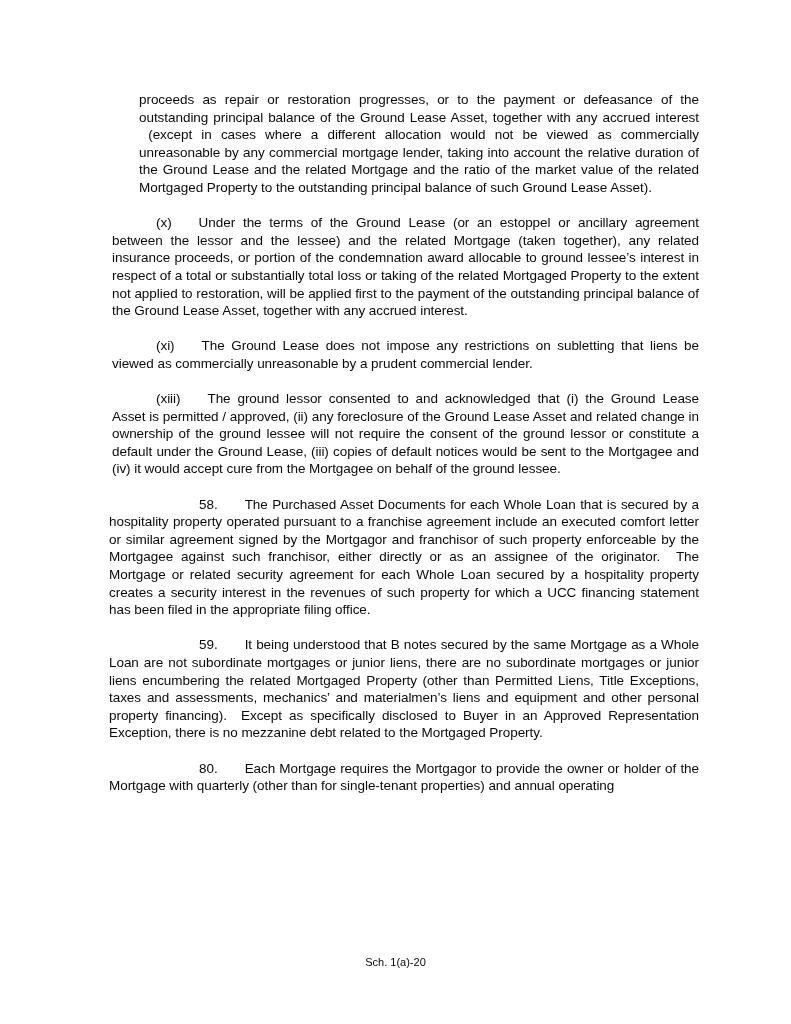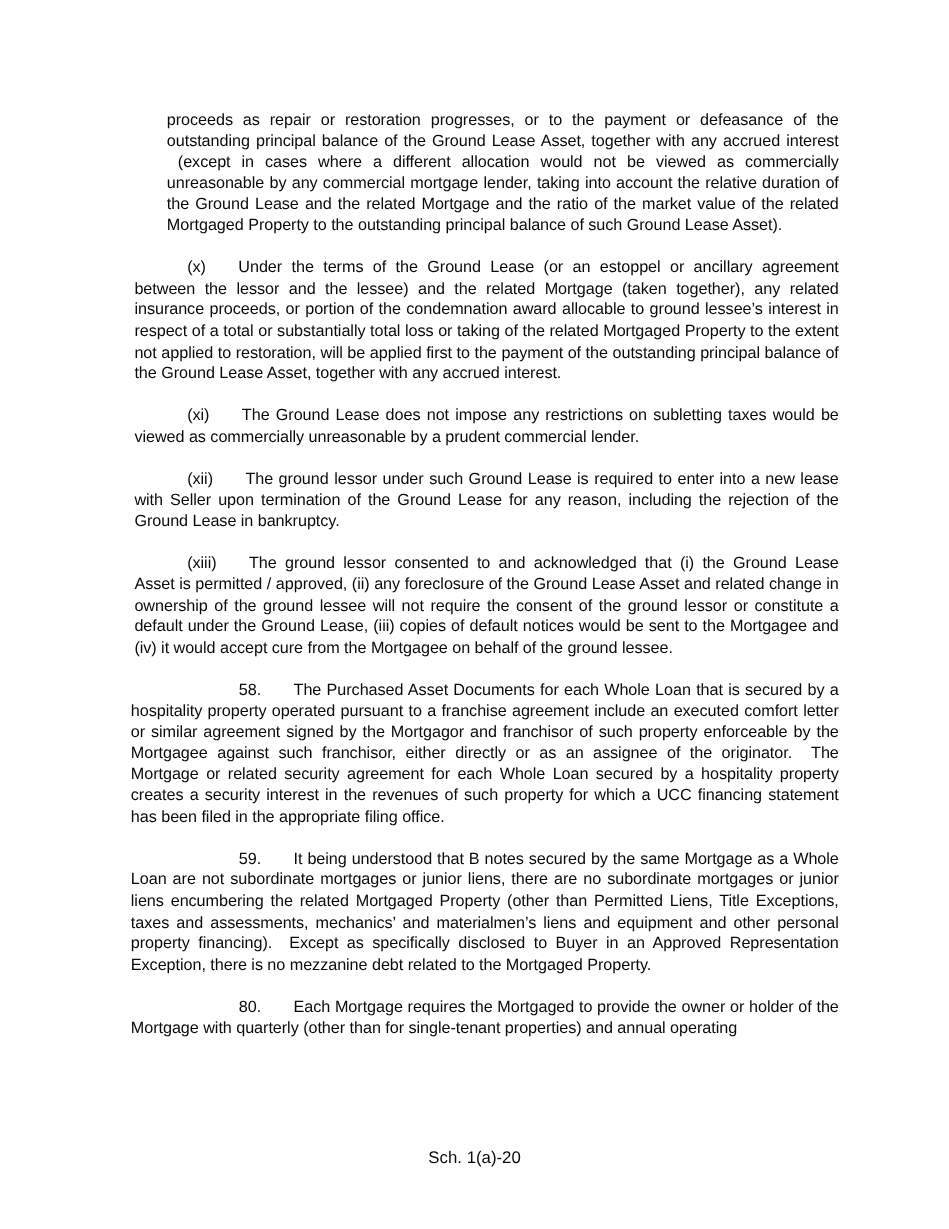--- a/index.html
+++ b/index.html
@@ -47,42 +47,41 @@
   .tab {
     display: inline-block;
     width: 27px;
   }
   .footer {
     position: absolute;
     left: 0;
     right: 0;
     top: 956px;
     text-align: center;
-    font-size: 14px;
+    font-size: 11px;
     color: #0a0a0a;
   }
 </style>
 </head>
 <body>
 
 <div class="page">
   <div class="content">
 
     <p class="cont"><span>proceeds as repair or restoration progresses, or to the payment or defeasance of the outstanding principal balance of the Ground Lease Asset, together with any accrued interest &nbsp;(except in cases where a different allocation would not be viewed as commercially unreasonable by any commercial mortgage lender, taking into account the relative duration of the Ground Lease and the related Mortgage and the ratio of the market value of the related Mortgaged Property to the outstanding principal balance of such Ground Lease Asset).</span></p>
 
     <p class="sub"><span>(x)</span><span class="tab"></span><span>Under the terms of the Ground Lease (or an estoppel or ancillary agreement between the lessor and the lessee) and the related Mortgage (taken together), any related insurance proceeds, or portion of the condemnation award allocable to ground lessee’s interest in respect of a total or substantially total loss or taking of the related Mortgaged Property to the extent not applied to restoration, will be applied first to the payment of the outstanding principal balance of the Ground Lease Asset, together with any accrued interest.</span></p>
 
-    <p class="sub"><span>(xi)</span><span class="tab"></span><span>The Ground Lease does not impose any restrictions on subletting taxes would be viewed as commercially unreasonable by a prudent commercial lender.</span></p>
+    <p class="sub"><span>(xi)</span><span class="tab"></span><span>The Ground Lease does not impose any restrictions on subletting that liens be viewed as commercially unreasonable by a prudent commercial lender.</span></p>
 
-    <p class="sub"><span>(xii)</span><span class="tab"></span><span>The ground lessor under such Ground Lease is required to enter into a new lease with Seller upon termination of the Ground Lease for any reason, including the rejection of the Ground Lease in bankruptcy.</span></p>
 
     <p class="sub"><span>(xiii)</span><span class="tab"></span><span>The ground lessor consented to and acknowledged that (i) the Ground Lease Asset is permitted / approved, (ii) any foreclosure of the Ground Lease Asset and related change in ownership of the ground lessee will not require the consent of the ground lessor or constitute a default under the Ground Lease, (iii) copies of default notices would be sent to the Mortgagee and (iv) it would accept cure from the Mortgagee on behalf of the ground lessee.</span></p>
 
     <p class="main"><span>58.</span><span class="tab"></span><span>The Purchased Asset Documents for each Whole Loan that is secured by a hospitality property operated pursuant to a franchise agreement include an executed comfort letter or similar agreement signed by the Mortgagor and franchisor of such property enforceable by the Mortgagee against such franchisor, either directly or as an assignee of the originator. &nbsp;The Mortgage or related security agreement for each Whole Loan secured by a hospitality property creates a security interest in the revenues of such property for which a UCC financing statement has been filed in the appropriate filing office.</span></p>
 
     <p class="main"><span>59.</span><span class="tab"></span><span>It being understood that B notes secured by the same Mortgage as a Whole Loan are not subordinate mortgages or junior liens, there are no subordinate mortgages or junior liens encumbering the related Mortgaged Property (other than Permitted Liens, Title Exceptions, taxes and assessments, mechanics’ and materialmen’s liens and equipment and other personal property financing). &nbsp;Except as specifically disclosed to Buyer in an Approved Representation Exception, there is no mezzanine debt related to the Mortgaged Property.</span></p>
 
-    <p class="main"><span>80.</span><span class="tab"></span><span>Each Mortgage requires the Mortgaged to provide the owner or holder of the Mortgage with quarterly (other than for single-tenant properties) and annual operating</span></p>
+    <p class="main"><span>80.</span><span class="tab"></span><span>Each Mortgage requires the Mortgagor to provide the owner or holder of the Mortgage with quarterly (other than for single-tenant properties) and annual operating</span></p>
 
   </div>
 
   <div class="footer"><span>Sch. 1(a)-20</span></div>
 </div>
 
 </body></html>

